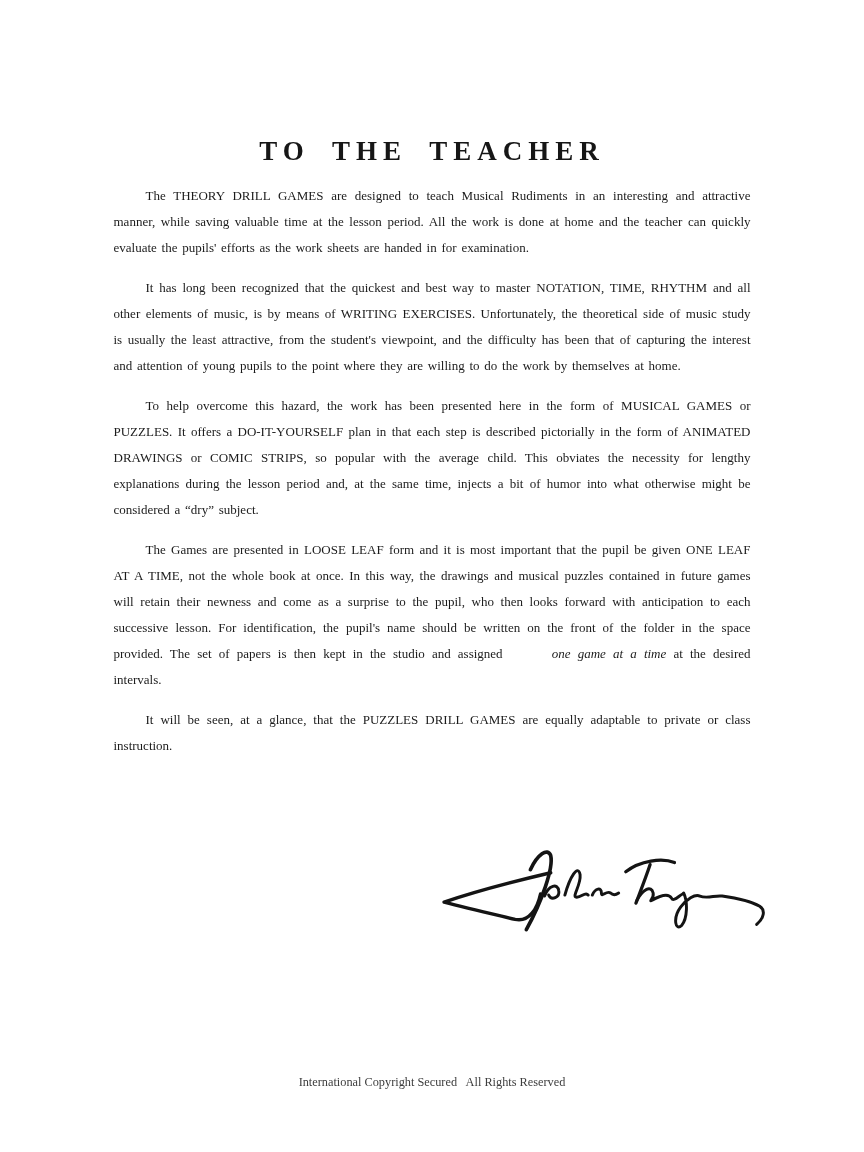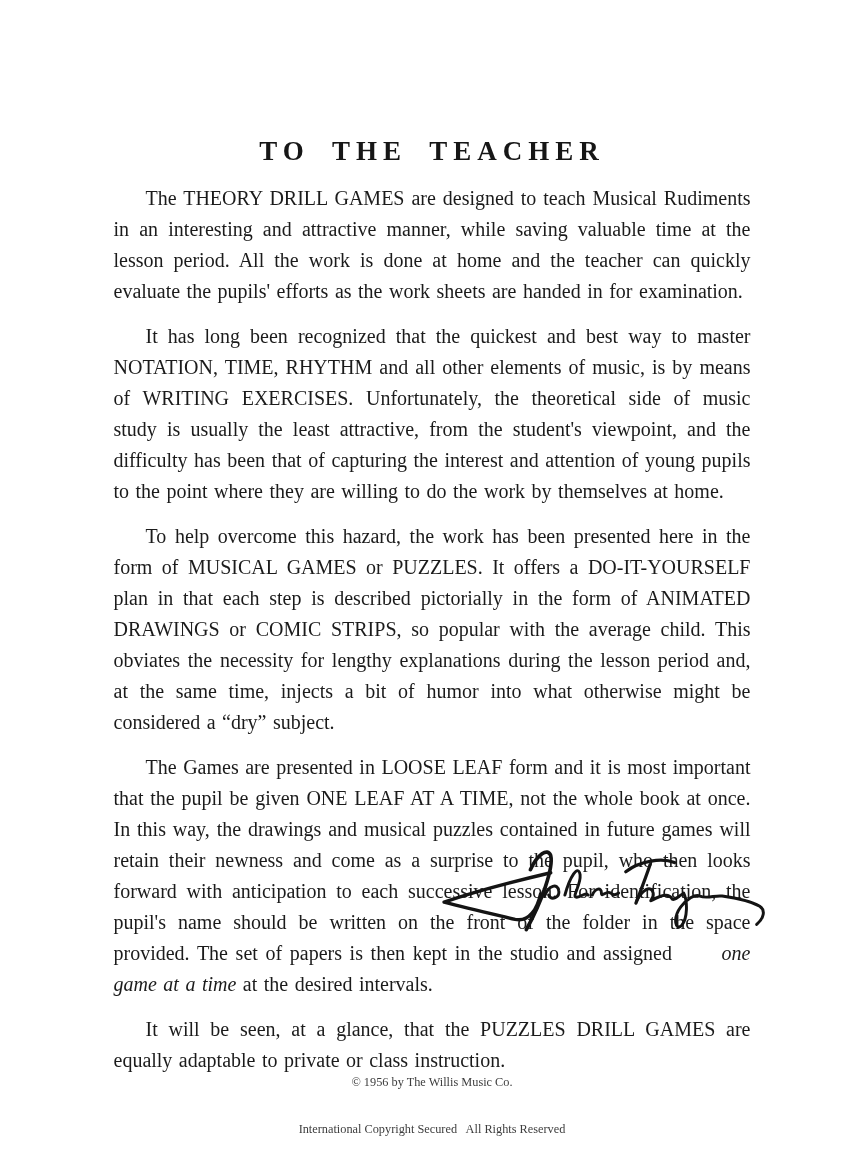--- a/index.html
+++ b/index.html
@@ -27,22 +27,22 @@
     word-spacing: 10px;
     line-height: 34px;
     color: #161616;
   }
   .body-text {
     width: 637px;
     margin: 0 auto;
   }
   .body-text p {
     margin: 14px 0 0 0;
-    font-size: 20px;
-    line-height: 31px;
+    font-size: 13px;
+    line-height: 26px;
     text-align: justify;
     text-indent: 32px;
     word-spacing: 1.5px;
   }
   .body-text p .ital {
     font-style: italic;
     margin-left: 42px;
   }
   .signature {
     position: absolute;
@@ -96,17 +96,16 @@
       <path stroke-width="3.2" d="M 186 28 C 200 17 222 14 234 19"></path>
       <path stroke-width="3.2" d="M 210 21 C 205 36 199 51 196 59"></path>
 
       <path stroke-width="2.9" d="M 197 56 C 203 45 211 41 213 49 C 214 55 208 58 212 56 C 221 51 228 49 231 54 C 233 58 238 52 242 50"></path>
 
       <path stroke-width="2.9" d="M 243 49 C 247 57 247 74 241 81 C 235 87 232 74 240 63 C 246 55 254 50 259 52 C 266 55 274 51 281 52 C 295 54 309 57 318 62 C 324 66 322 74 315 80"></path>
     </svg>
   </div>
 
   <div class="footer">
-    <div>© 1956 by The Willis Music Co.</div>
     <div>International Copyright Secured   All Rights Reserved</div>
   </div>
 
 </div>
 
 </body></html>

